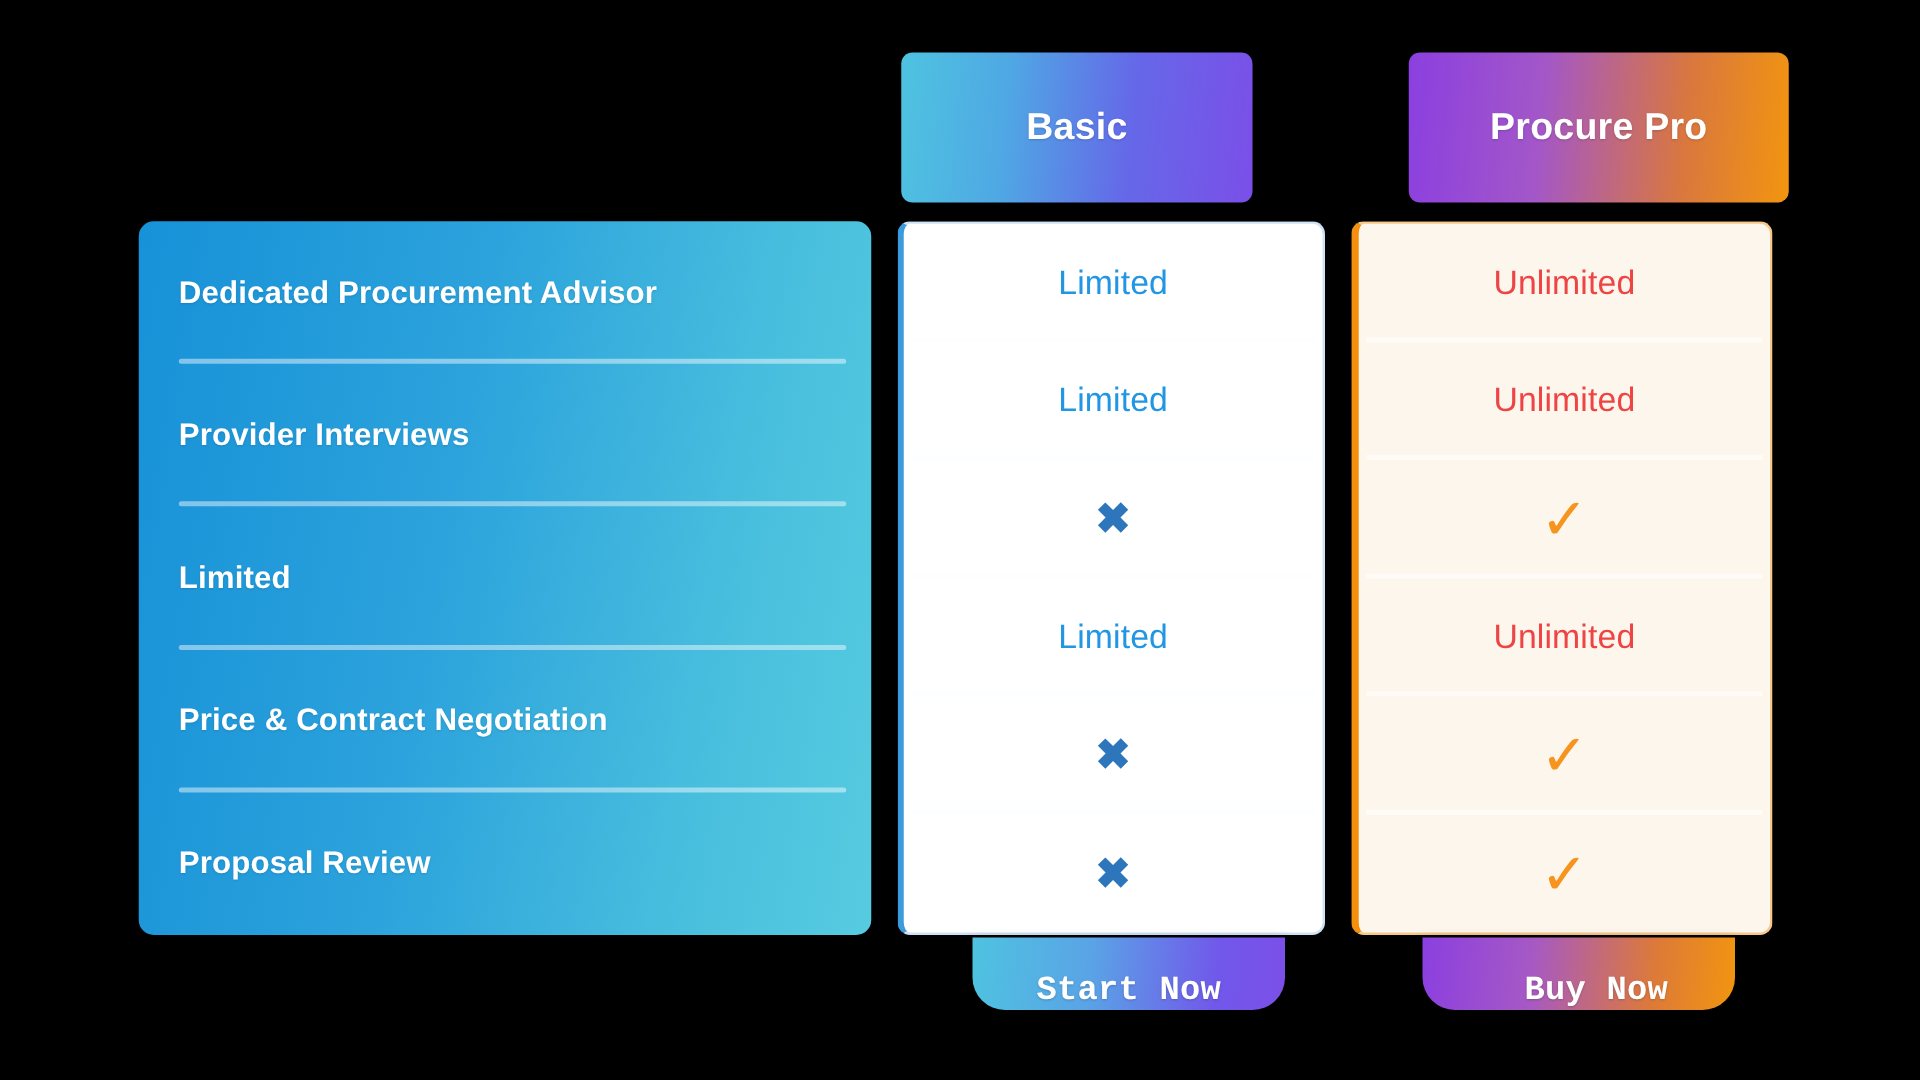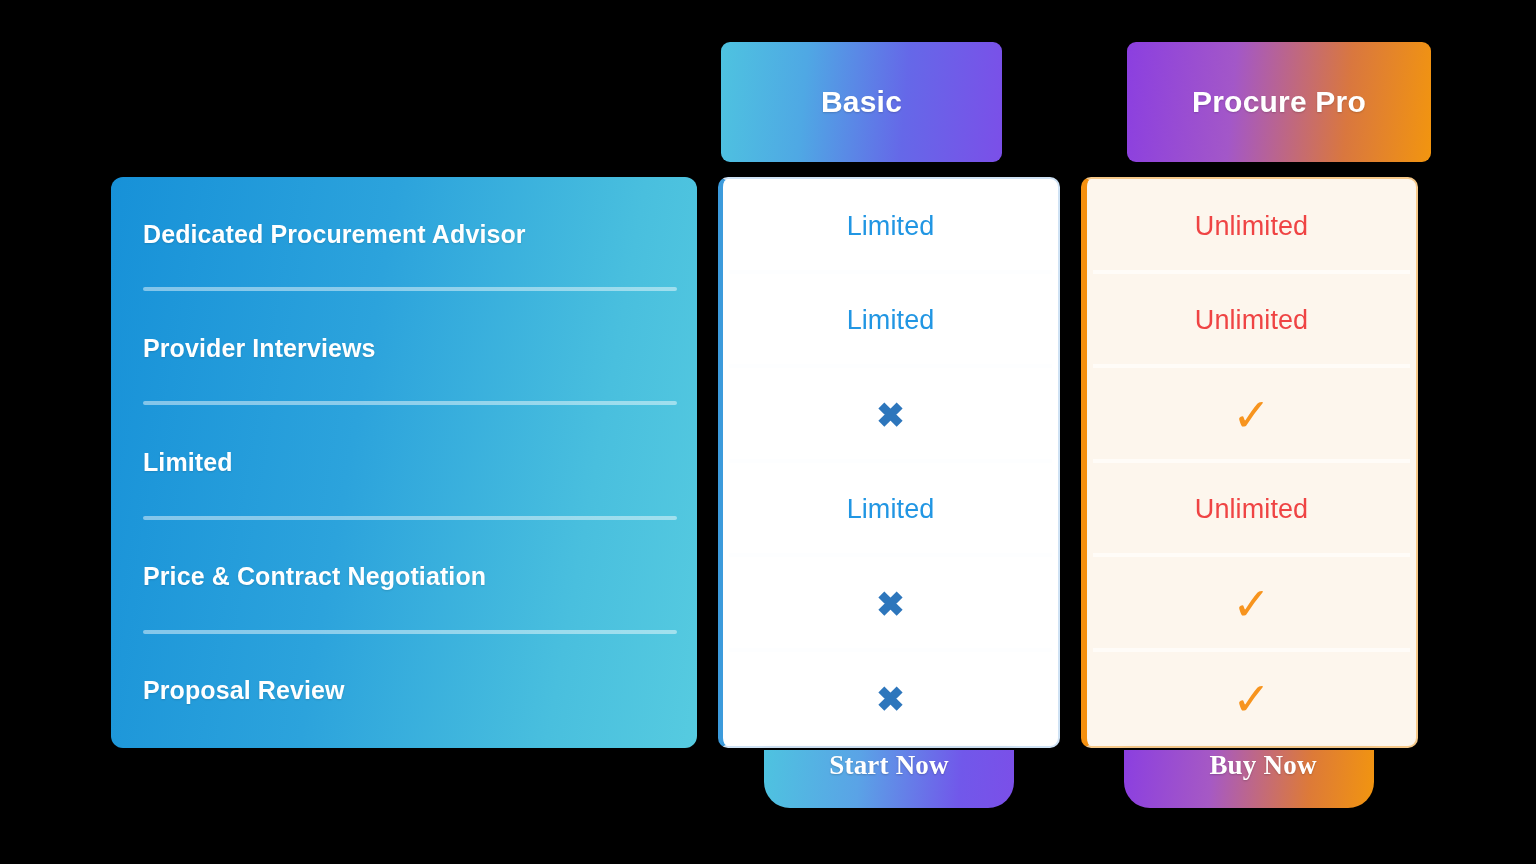--- a/index.html
+++ b/index.html
@@ -169,25 +169,26 @@
   }
 
   
   .cta-button {
     position: absolute;
     top: 750px;
     height: 58px;
     border: none;
     border-radius: 0 0 26px 26px;
     display: flex;
-    align-items: flex-start;
+    align-items: flex-end;
     justify-content: center;
     cursor: pointer;
-    font-family: Liberation Serif, serif;
+    font-family: Liberation Mono, monospace;
     box-shadow: 0 4px 10px rgba(0,0,0,0.40);
+    margin-left: 14px;
   }
   .cta-label {
     color: #ffffff;
     font-size: 27px;
     font-weight: bold;
     letter-spacing: 0.2px;
     text-shadow: 0 1px 2px rgba(0,0,0,0.20);
   }
   #cta-basic {
     left: 764px;

